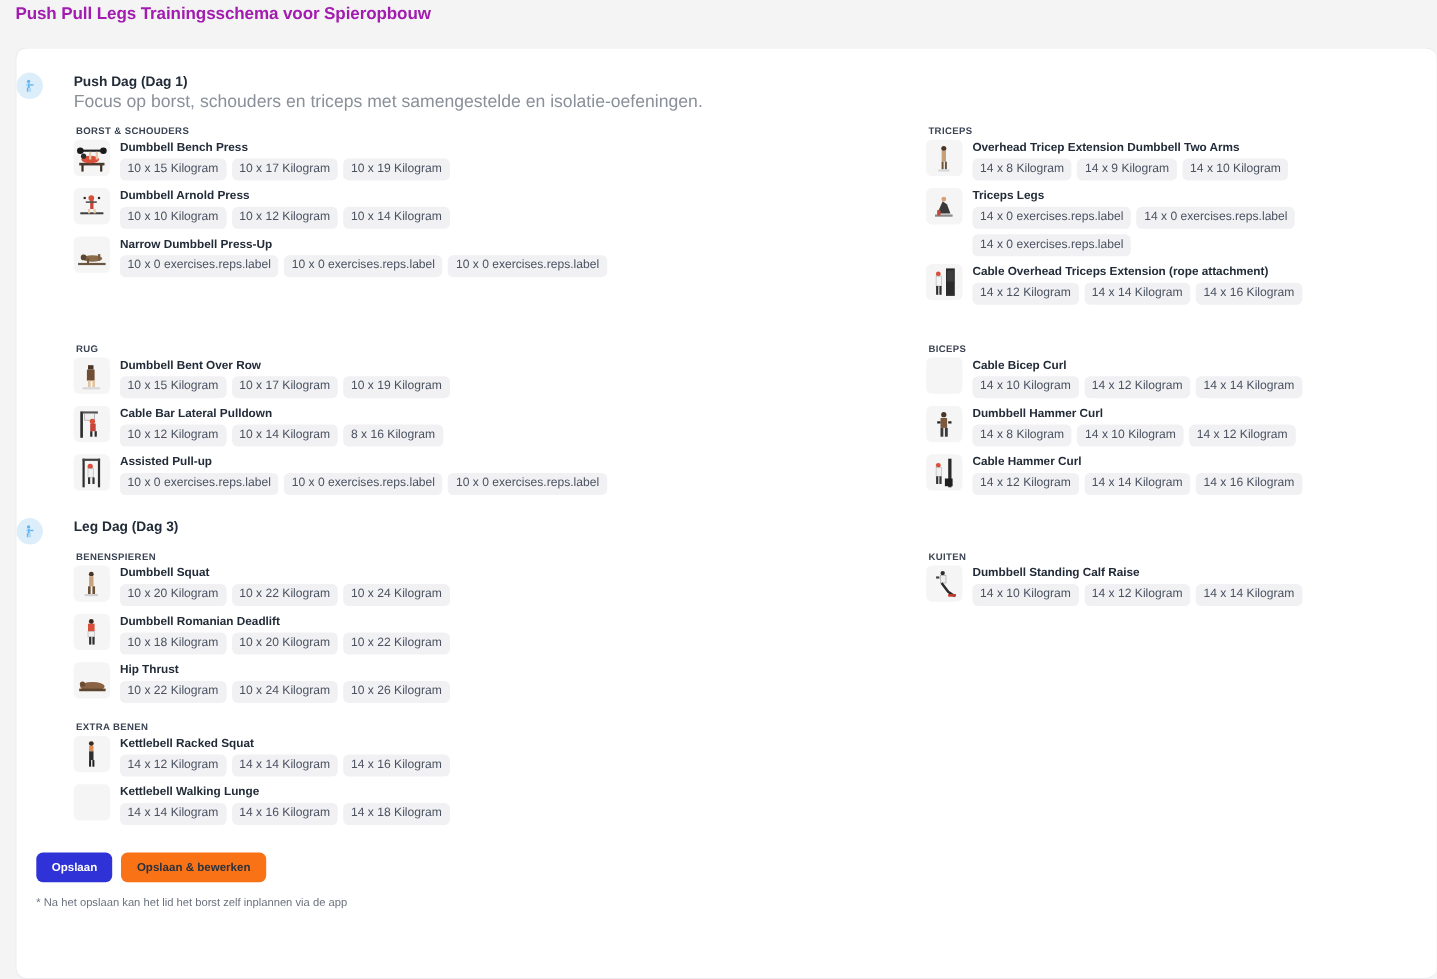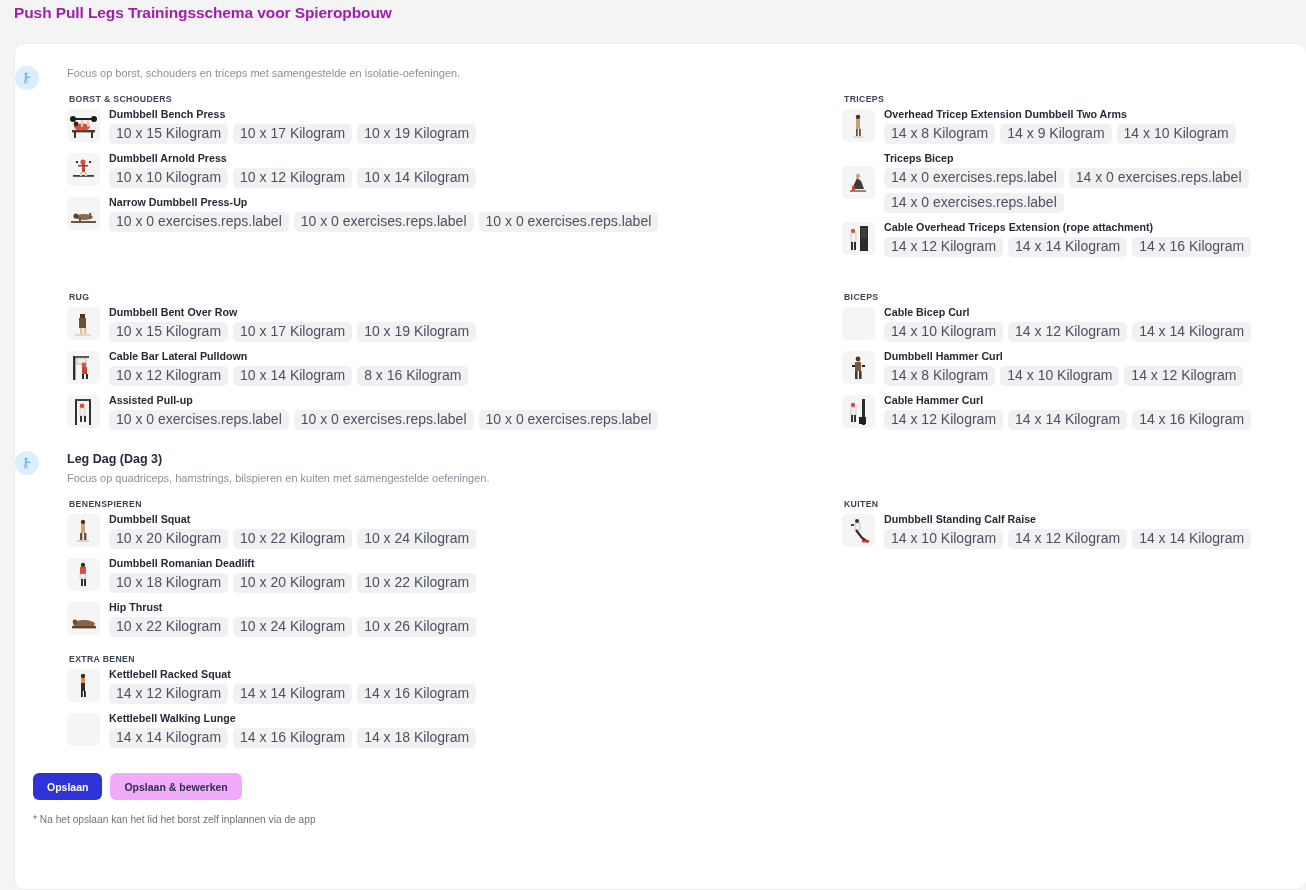--- a/index.html
+++ b/index.html
@@ -54,21 +54,21 @@
   }
   .day-marker svg { display: block; }
   .day-title {
     font-size: 12.5px;
     font-weight: bold;
     color: #222b38;
     line-height: 16px;
     margin: 0 0 4px 0;
   }
   .day-desc {
-    font-size: 11px;
+    font-size: 16px;
     color: #8a9099;
     line-height: 14px;
     margin: 0;
   }
 
   .groups {
     position: relative;
     display: flex;
     margin-top: 14px;
   }
@@ -80,21 +80,21 @@
     font-weight: bold;
     letter-spacing: 0.35px;
     color: #3b4453;
     text-transform: uppercase;
     margin: 0 0 3px 2px;
   }
   .group + .group { margin-top: 17px; }
 
   .exercise {
     display: flex;
-    align-items: center;
+    align-items: flex-start;
     margin-bottom: 7px;
   }
   .thumb {
     width: 33px; height: 33px;
     flex: none;
     border-radius: 5px;
     background: #f5f5f6;
     margin-right: 9px;
     position: relative;
     overflow: hidden;
@@ -105,21 +105,21 @@
     font-size: 10.7px;
     font-weight: bold;
     color: #222b38;
     line-height: 14px;
     margin: 0 0 3px 0;
   }
   .sets { display: flex; flex-wrap: wrap; gap: 5px; }
   .set-pill {
     background: #f1f1f3;
     color: #4a5261;
-    font-size: 14px;
+    font-size: 11px;
     line-height: 13px;
     padding: 3px 7px 4px 7px;
     border-radius: 5px;
     white-space: nowrap;
   }
 
   
   .footer { margin-top: 18px; padding-left: 18px; }
   .btn-row { display: flex; gap: 8px; }
   .btn {
@@ -127,21 +127,21 @@
     border-radius: 6px;
     font-family: "Liberation Sans", sans-serif;
     font-size: 10.5px;
     font-weight: bold;
     padding: 0 14px;
     height: 27px;
     cursor: pointer;
     text-align: right;
   }
   .btn-primary { background: #2f32d6; color: #ffffff; }
-  .btn-secondary { background: #f0abfc; color: #2b313c; }
+  .btn-secondary { background: #f97316; color: #2b313c; }
   .footer-note {
     margin-top: 14px;
     font-size: 10.2px;
     color: #6b727e;
   }
 </style>
 </head>
 <body>
 
 <div class="page">
@@ -156,20 +156,21 @@
               <div class="day-marker">
                 <svg width="13" height="13" viewBox="0 0 13 13">
                   <circle cx="5" cy="2" r="1.5" fill="#63b3ed"></circle>
                   <rect x="4.2" y="3.8" width="1.8" height="4.2" fill="#63b3ed"></rect>
                   <rect x="6" y="4.6" width="3.4" height="1.3" fill="#63b3ed"></rect>
                   <rect x="2.6" y="4.6" width="2" height="1.2" fill="#9fd4f5"></rect>
                   <rect x="3.4" y="7.8" width="1.4" height="3.6" fill="#63b3ed"></rect>
                   <rect x="5.6" y="7.8" width="1.4" height="3.6" fill="#9fd4f5"></rect>
                 </svg>
               </div>
+              <div class="day-title">Push Dag (Dag 1)</div>
               <div class="day-desc">Focus op borst, schouders en triceps met samengestelde en isolatie-oefeningen.</div>
             </div>
             <div class="groups">
               <div class="col-left">
                 <div class="group">
                   <div class="group-label">BORST &amp; SCHOUDERS</div>
                   <div class="exercise">
                     <div class="thumb">
                       <svg width="33" height="33" viewBox="0 0 33 33">
                         <g>
@@ -271,21 +272,21 @@
                       <svg width="33" height="33" viewBox="0 0 33 33">
                         <g>
                           <rect x="8" y="24" width="16" height="2" fill="#8a8a8a"></rect>
                           <path d="M10 23 L15 12 L19 15 L22 23 Z" fill="#3a3a3a"></path>
                           <circle cx="16" cy="10" r="2.2" fill="#d9a07a"></circle>
                           <rect x="10" y="20" width="3" height="5" fill="#c04a3a"></rect>
                         </g>
                       </svg>
                     </div>
                     <div class="ex-body">
-                      <div class="ex-name">Triceps Bicep</div>
+                      <div class="ex-name">Triceps Legs</div>
                       <div class="sets">
                         <span class="set-pill">14 x 0 exercises.reps.label</span>
                         <span class="set-pill">14 x 0 exercises.reps.label</span>
                         <span class="set-pill">14 x 0 exercises.reps.label</span>
                       </div>
                     </div>
                   </div>
                   <div class="exercise">
                     <div class="thumb">
                       <svg width="33" height="33" viewBox="0 0 33 33">
@@ -456,21 +457,20 @@
                 <svg width="13" height="13" viewBox="0 0 13 13">
                   <circle cx="5" cy="2" r="1.5" fill="#63b3ed"></circle>
                   <rect x="4.2" y="3.8" width="1.8" height="4.2" fill="#63b3ed"></rect>
                   <rect x="6" y="4.6" width="3.4" height="1.3" fill="#63b3ed"></rect>
                   <rect x="2.6" y="4.6" width="2" height="1.2" fill="#9fd4f5"></rect>
                   <rect x="3.4" y="7.8" width="1.4" height="3.6" fill="#63b3ed"></rect>
                   <rect x="5.6" y="7.8" width="1.4" height="3.6" fill="#9fd4f5"></rect>
                 </svg>
               </div>
               <div class="day-title">Leg Dag (Dag 3)</div>
-              <div class="day-desc">Focus op quadriceps, hamstrings, bilspieren en kuiten met samengestelde oefeningen.</div>
             </div>
             <div class="groups">
               <div class="col-left">
                 <div class="group">
                   <div class="group-label">BENENSPIEREN</div>
                   <div class="exercise">
                     <div class="thumb">
                       <svg width="33" height="33" viewBox="0 0 33 33">
                         <g>
                           <circle cx="16" cy="8" r="2.2" fill="#4a3526"></circle>

